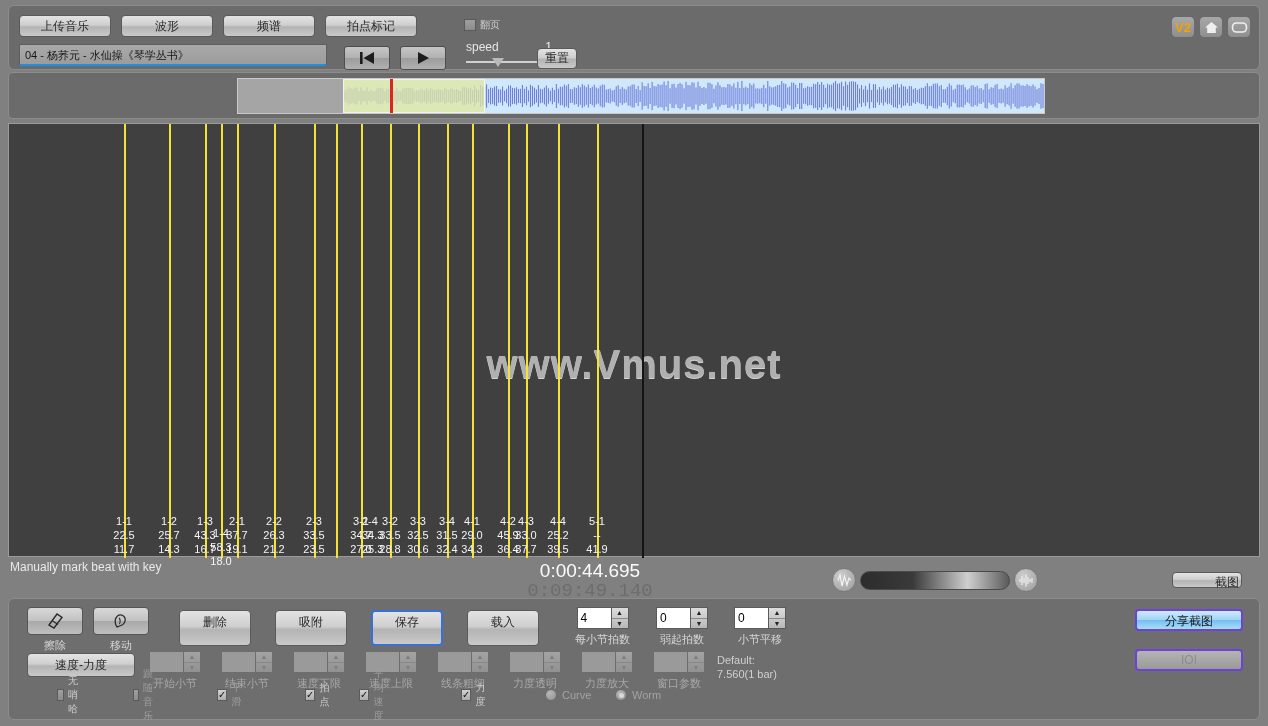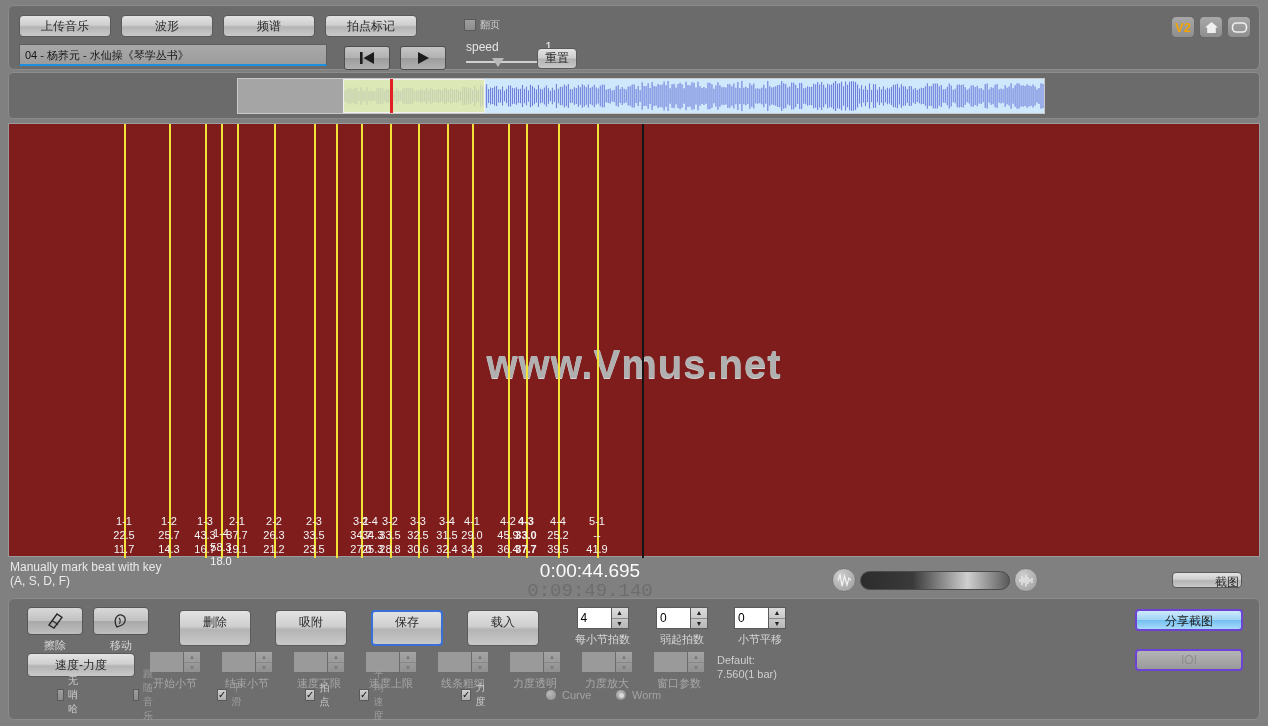--- a/index.html
+++ b/index.html
@@ -130,21 +130,21 @@
   #ovwave{position:absolute;left:0;top:0;width:100%;height:100%;}
   #ovsel{
     position:absolute;left:105px;top:0;width:142px;height:100%;
     background:rgba(225,232,160,.75);border:1px solid #f2f2f2;
   }
   #ovplay{position:absolute;left:152px;top:-2px;width:3px;height:40px;background:#e02222;}
 
   
   #canvas{
     position:absolute;left:8px;top:123px;width:1252px;height:434px;
-    background:#7f1d1d;border:1px solid #9a9a9a;
+    background:#404040;border:1px solid #9a9a9a;
   }
   #watermark{
     position:absolute;left:0;right:0;top:218px;text-align:center;
     font-size:40px;font-weight:bold;color:#b0b0b0;letter-spacing:1px;
     text-shadow:0 1px 0 #d4d4d4;
   }
   .beatline{position:absolute;top:0;width:2px;background:#f2e23a;}
   #playline{position:absolute;top:0;width:2px;height:434px;background:#141414;}
   .beatlbl{position:absolute;text-align:center;font-size:11px;color:#f4f4f4;white-space:nowrap;}
   .beatlbl div{line-height:14px;}
@@ -704,42 +704,41 @@
       <div class="beatlbl" style="left: 441px; width: 44px; top: 390px;">
         <div>4-1</div>
         <div>29.0</div>
         <div>34.3</div>
       </div>
       <div class="beatlbl" style="left: 477px; width: 44px; top: 390px;">
         <div>4-2</div>
         <div>45.9</div>
         <div>36.4</div>
       </div>
-      <div class="beatlbl" style="left: 495px; width: 44px; top: 390px; font-weight: bold;">
+      <div class="beatlbl" style="left: 495px; width: 44px; top: 390px;">
         <div>4-3</div>
         <div>33.0</div>
         <div>37.7</div>
       </div>
       <div class="beatlbl" style="left: 527px; width: 44px; top: 390px;">
         <div>4-4</div>
         <div>25.2</div>
         <div>39.5</div>
       </div>
       <div class="beatlbl" style="left: 566px; width: 44px; top: 390px;">
         <div>5-1</div>
         <div>--</div>
         <div>41.9</div>
       </div>
     </div>
   <div id="playline" style="left: 633px;"></div>
 </div>
 
 <div id="status">
   <div>Manually mark beat with key</div>
-  <div>(A, S, D, F)</div>
 </div>
 
 <div id="times">
   <div class="t1">0:00:44.695</div>
   <div class="t2">0:09:49.140</div>
 </div>
 
 <div id="mixwrap">
   <div class="circicon">
     <svg width="17" height="15" viewBox="0 0 17 15">

